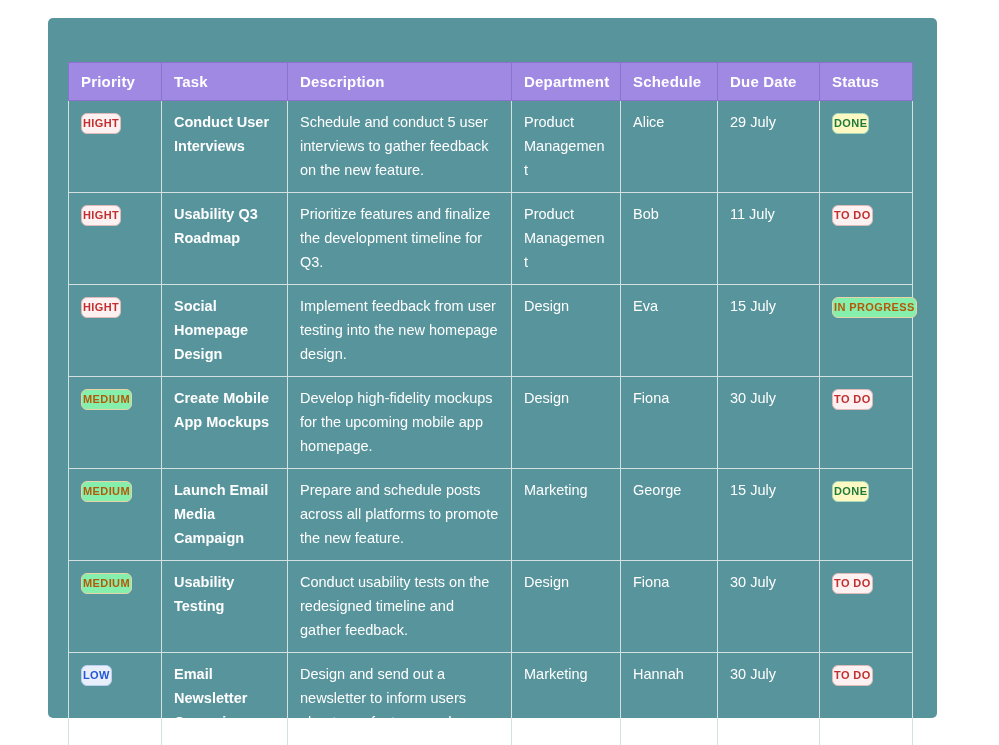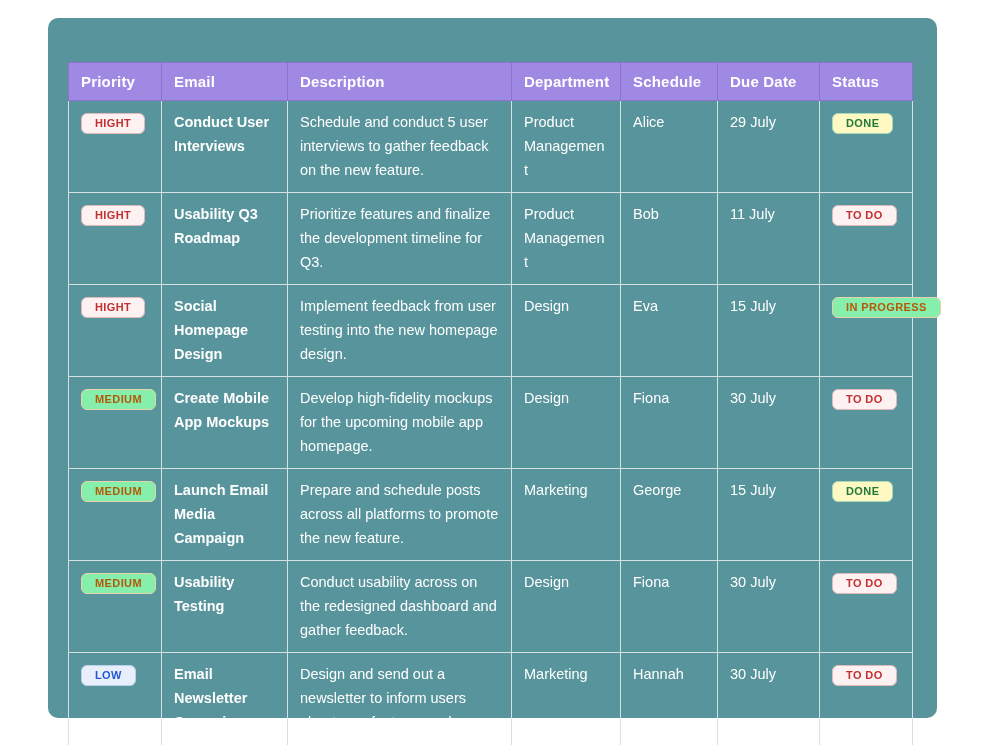--- a/index.html
+++ b/index.html
@@ -12,21 +12,21 @@
     width: 999px;
     height: 745px;
     background: #ffffff;
     box-sizing: border-box;
     padding: 18px 62px 27px 48px;
   }
   .card {
     width: 889px;
     height: 700px;
     background: #58949c;
-    border-radius: 10px;
+    border-radius: 5px;
     box-sizing: border-box;
     padding: 44px 25px 35px 20px;
   }
   table.task-table {
     width: 844px;
     border-collapse: collapse;
     table-layout: fixed;
   }
   table.task-table th {
     background: #a089e3;
@@ -47,21 +47,21 @@
     text-align: left;
     padding: 9px 12px 10px 12px;
     overflow-wrap: break-word;
   }
   td.task-cell { font-weight: bold; }
   .badge {
     display: inline-block;
     font-size: 11px;
     font-weight: bold;
     line-height: 1;
-    padding: 4px 13px;
+    padding: 4px 1px;
     border-radius: 6px;
     letter-spacing: 0.4px;
     white-space: nowrap;
     margin-top: 3px;
   }
   .badge-red    { color: #c13030; background: #fdf1f1; border: 1px solid #e0b9b9; }
   .badge-amber  { color: #b35a09; background: #86efac; border: 1px solid #e8d3a8; }
   .badge-blue   { color: #2456d6; background: #e8effb; border: 1px solid #bcd0ee; text-align: right; }
   .badge-green  { color: #1f7a39; background: #fef9c3; border: 1px solid #a9d9b8; }
   
@@ -84,21 +84,21 @@
         <col class="c-task">
         <col class="c-desc">
         <col class="c-dept">
         <col class="c-assigned">
         <col class="c-due">
         <col class="c-status">
       </colgroup>
       <thead>
         <tr id="header-row">
             <th>Priority</th>
-            <th>Email</th>
+            <th>Task</th>
             <th>Description</th>
             <th>Department</th>
             <th>Schedule</th>
             <th>Due Date</th>
             <th>Status</th>
           </tr>
       </thead>
       <tbody id="table-body">
           <tr>
             <td><span class="badge badge-red">HIGHT</span></td>
@@ -141,21 +141,21 @@
             <td class="task-cell">Launch Email Media Campaign</td>
             <td>Prepare and schedule posts across all platforms to promote the new feature.</td>
             <td>Marketing</td>
             <td>George</td>
             <td>15 July</td>
             <td><span class="badge badge-green">DONE</span></td>
           </tr>
           <tr>
             <td><span class="badge badge-amber">MEDIUM</span></td>
             <td class="task-cell">Usability Testing</td>
-            <td>Conduct usability across on the redesigned dashboard and gather feedback.</td>
+            <td>Conduct usability tests on the redesigned timeline and gather feedback.</td>
             <td>Design</td>
             <td>Fiona</td>
             <td>30 July</td>
             <td><span class="badge badge-red">TO DO</span></td>
           </tr>
           <tr>
             <td><span class="badge badge-blue">LOW</span></td>
             <td class="task-cell">Email Newsletter Campaign</td>
             <td>Design and send out a newsletter to inform users about new features and updates.</td>
             <td>Marketing</td>

